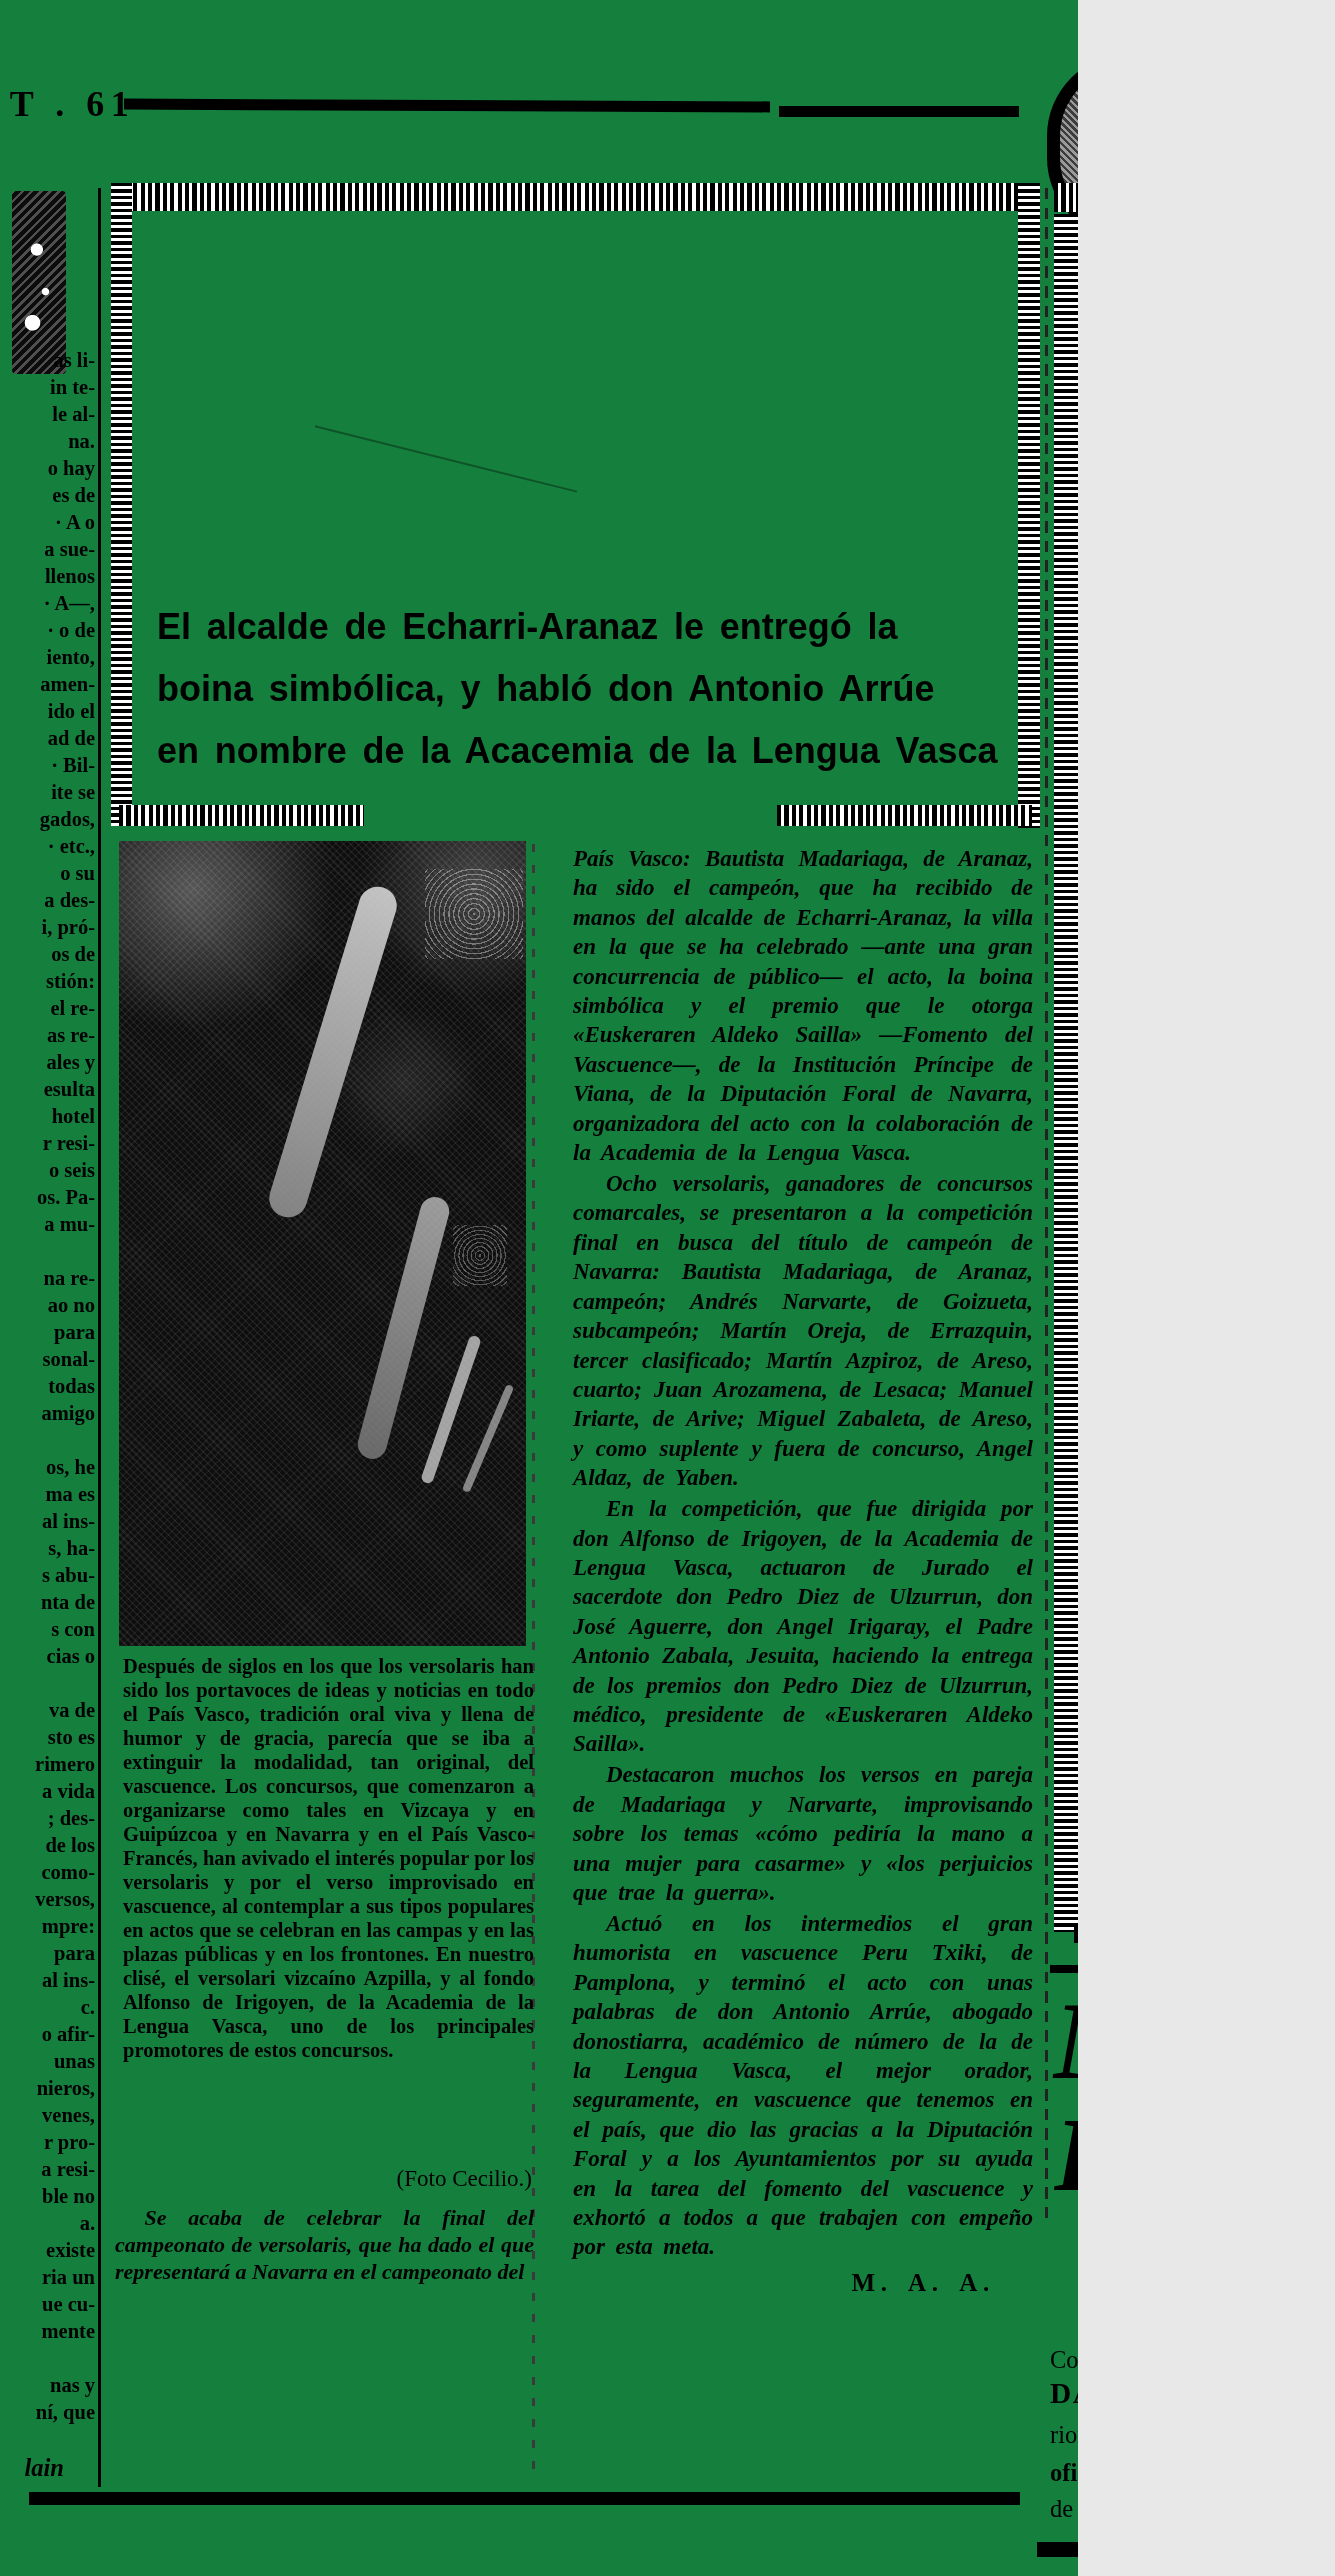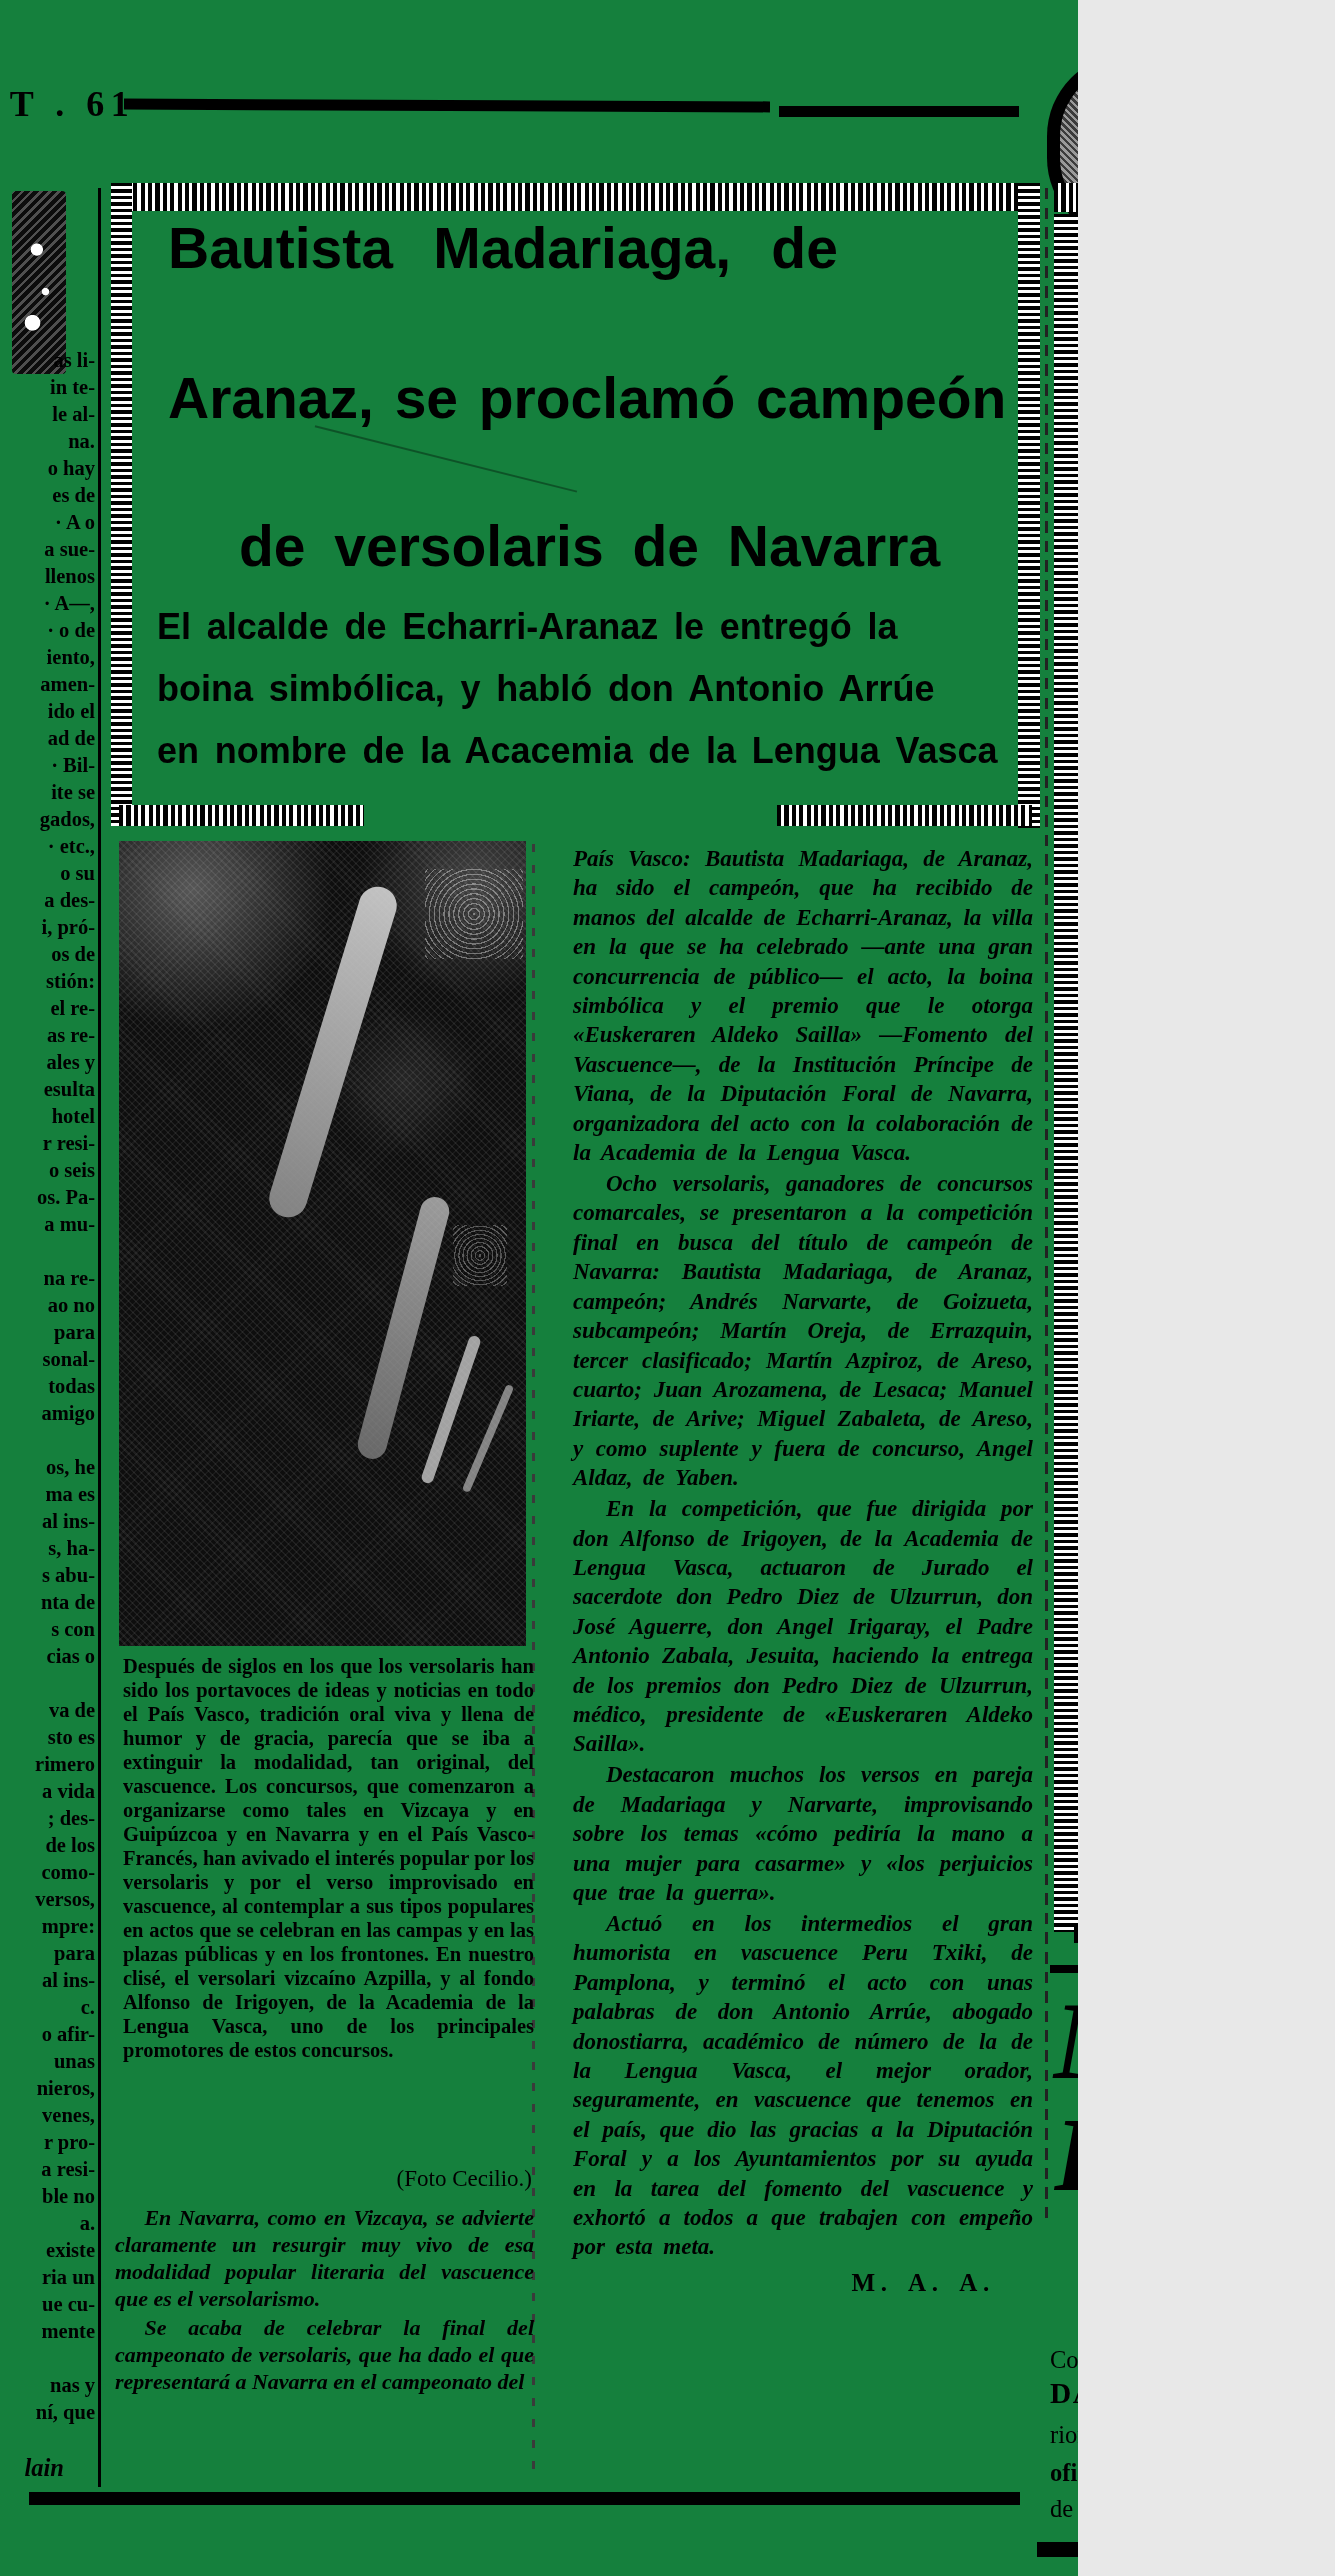--- a/index.html
+++ b/index.html
@@ -210,25 +210,20 @@
   <div class="abs edge-tail">lain</div>
   <div class="abs left-rule"></div>
 
   <div class="abs hatch-v frame-top"></div>
   <div class="abs hatch-h frame-left"></div>
   <div class="abs hatch-h frame-right"></div>
   <div class="abs hatch-v frame-bot-a"></div>
   <div class="abs hatch-v frame-bot-b"></div>
   <div class="abs scratch"></div>
 
-  <div class="abs headline">
-    <div class="hl hl1">Bautista Madariaga, de</div>
-    <div class="hl hl2">Aranaz, se proclamó campeón</div>
-    <div class="hl hl3">de versolaris de Navarra</div>
-  </div>
   <div class="abs subhead">
     <div class="sh">El alcalde de Echarri-Aranaz le entregó la</div>
     <div class="sh">boina simbólica, y habló don Antonio Arrúe</div>
     <div class="sh">en nombre de la Acacemia de la Lengua Vasca</div>
   </div>
 
   <div class="abs photo">
     <div class="streak1"></div>
     <div class="streak2"></div>
     <div class="streak3"></div>
@@ -247,21 +242,20 @@
         <div class="body-par">En la competición, que fue dirigida por don Alfonso de Irigoyen, de la Academia de Lengua Vasca, actuaron de Jurado el sacerdote don Pedro Diez de Ulzurrun, don José Aguerre, don Angel Irigaray, el Padre Antonio Zabala, Jesuita, haciendo la entrega de los premios don Pedro Diez de Ulzurrun, médico, presidente de «Euskeraren Aldeko Sailla».</div>
         <div class="body-par">Destacaron muchos los versos en pareja de Madariaga y Narvarte, improvisando sobre los temas «cómo pediría la mano a una mujer para casarme» y «los perjuicios que trae la guerra».</div>
         <div class="body-par">Actuó en los intermedios el gran humorista en vascuence Peru Txiki, de Pamplona, y terminó el acto con unas palabras de don Antonio Arrúe, abogado donostiarra, académico de número de la de la Lengua Vasca, el mejor orador, seguramente, en vascuence que tenemos en el país, que dio las gracias a la Diputación Foral y a los Ayuntamientos por su ayuda en la tarea del fomento del vascuence y exhortó a todos a que trabajen con empeño por esta meta.</div>
       </div>
     <div class="signature">M. A. A.</div>
   </div>
 
   <div class="abs caption">Después de siglos en los que los versolaris han sido los portavoces de ideas y noticias en todo el País Vasco, tradición oral viva y llena de humor y de gracia, parecía que se iba a extinguir la modalidad, tan original, del vascuence. Los concursos, que comenzaron a organizarse como tales en Vizcaya y en Guipúzcoa y en Navarra y en el País Vasco-Francés, han avivado el interés popular por los versolaris y por el verso improvisado en vascuence, al contemplar a sus tipos populares en actos que se celebran en las campas y en las plazas públicas y en los frontones. En nuestro clisé, el versolari vizcaíno Azpilla, y al fondo Alfonso de Irigoyen, de la Academia de la Lengua Vasca, uno de los principales promotores de estos concursos.</div>
   <div class="abs caption-credit">(Foto Cecilio.)</div>
   <div class="abs left-italics">
-      <div class="body-par">En Navarra, como en Vizcaya, se advierte claramente un resurgir muy vivo de esa modalidad popular literaria del vascuence que es el versolarismo.</div>
       <div class="body-par">Se acaba de celebrar la final del campeonato de versolaris, que ha dado el que representará a Navarra en el campeonato del</div>
     </div>
 
   <div class="abs hatch-v strip-top"></div>
   <div class="abs hatch-h strip"></div>
   <div class="abs hatch-v strip-corner"></div>
 
   <div class="abs xhatch ad1"></div>
 
   <div class="rfg g1">

